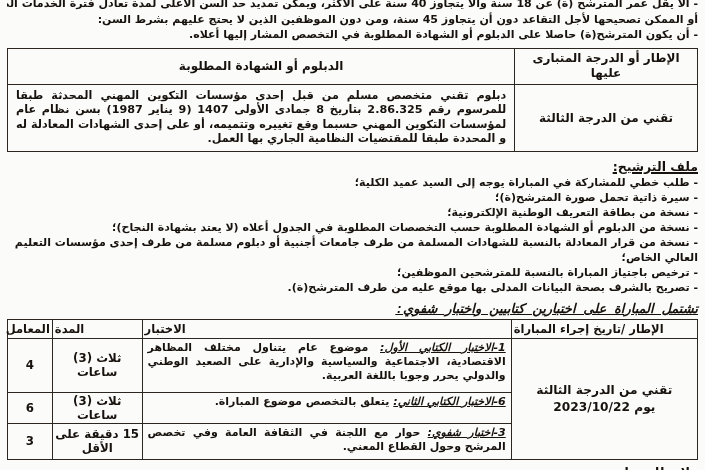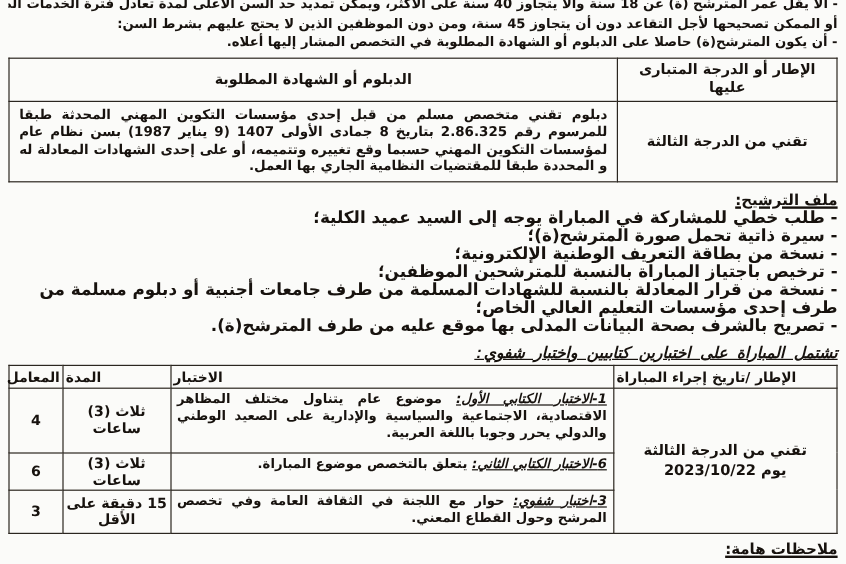--- a/index.html
+++ b/index.html
@@ -31,21 +31,21 @@
     font-size: 11.2px; font-weight: 700; line-height: 14.6px;
     text-align: justify; padding: 4px 8px 4px; height: 56px;
   }
 
   .sec-title {
     font-size: 12.5px; font-weight: 700;
     text-decoration: underline; text-decoration-thickness: 1.5px;
     margin: 7px 0 1px;
     text-align: right;
   }
-  .file-item { font-size: 14px; font-weight: 700; line-height: 15px; text-align: right; }
+  .file-item { font-size: 11px; font-weight: 700; line-height: 15px; text-align: right; }
 
   .exam-intro {
     font-size: 13px; font-weight: 700; font-style: italic;
     text-decoration: underline; margin: 6px 0 2px; font-family: Liberation Mono, monospace;
   }
 
   
   .t2 .hdr td { font-size: 11.5px; font-weight: 700; text-align: left; height: 19px; padding: 0 2px; }
   .t2 .frame-col { width: 27%; }
   .t2 .test-col  { width: 53.5%; }
@@ -86,22 +86,23 @@
       <td class="dipl-cell">دبلوم تقني متخصص مسلم من قبل إحدى مؤسسات التكوين المهني المحدثة طبقا للمرسوم رقم 2.86.325 بتاريخ 8 جمادى الأولى 1407 (9 يناير 1987) بسن نظام عام لمؤسسات التكوين المهني حسبما وقع تغييره وتتميمه، أو على إحدى الشهادات المعادلة له و المحددة طبقا للمقتضيات النظامية الجاري بها العمل.</td>
     </tr>
   </tbody>
     </table>
 
   <div class="sec-title">ملف الترشيح:</div>
   <div>
     <div class="file-item">- طلب خطي للمشاركة في المباراة يوجه إلى السيد عميد الكلية؛</div>
     <div class="file-item">- سيرة ذاتية تحمل صورة المترشح(ة)؛</div>
     <div class="file-item">- نسخة من بطاقة التعريف الوطنية الإلكترونية؛</div>
+    <div class="file-item">- نسخة من الدبلوم أو الشهادة المطلوبة حسب التخصصات المطلوبة في الجدول أعلاه (لا يعتد بشهادة النجاح)؛</div>
+    <div class="file-item">- نسخة من قرار المعادلة بالنسبة للشهادات المسلمة من طرف جامعات أجنبية أو دبلوم مسلمة من طرف إحدى مؤسسات التعليم العالي الخاص؛</div>
     <div class="file-item">- ترخيص باجتياز المباراة بالنسبة للمترشحين الموظفين؛</div>
-    <div class="file-item">- نسخة من قرار المعادلة بالنسبة للشهادات المسلمة من طرف جامعات أجنبية أو دبلوم مسلمة من طرف إحدى مؤسسات التعليم العالي الخاص؛</div>
     <div class="file-item">- تصريح بالشرف بصحة البيانات المدلى بها موقع عليه من طرف المترشح(ة).</div>
   </div>
 
   <div class="exam-intro">تشتمل المباراة على اختبارين كتابيين واختبار شفوي:</div>
 
   <table class="t2">
     <colgroup>
       <col class="frame-col">
         <col class="test-col">
         <col class="dur-col">

